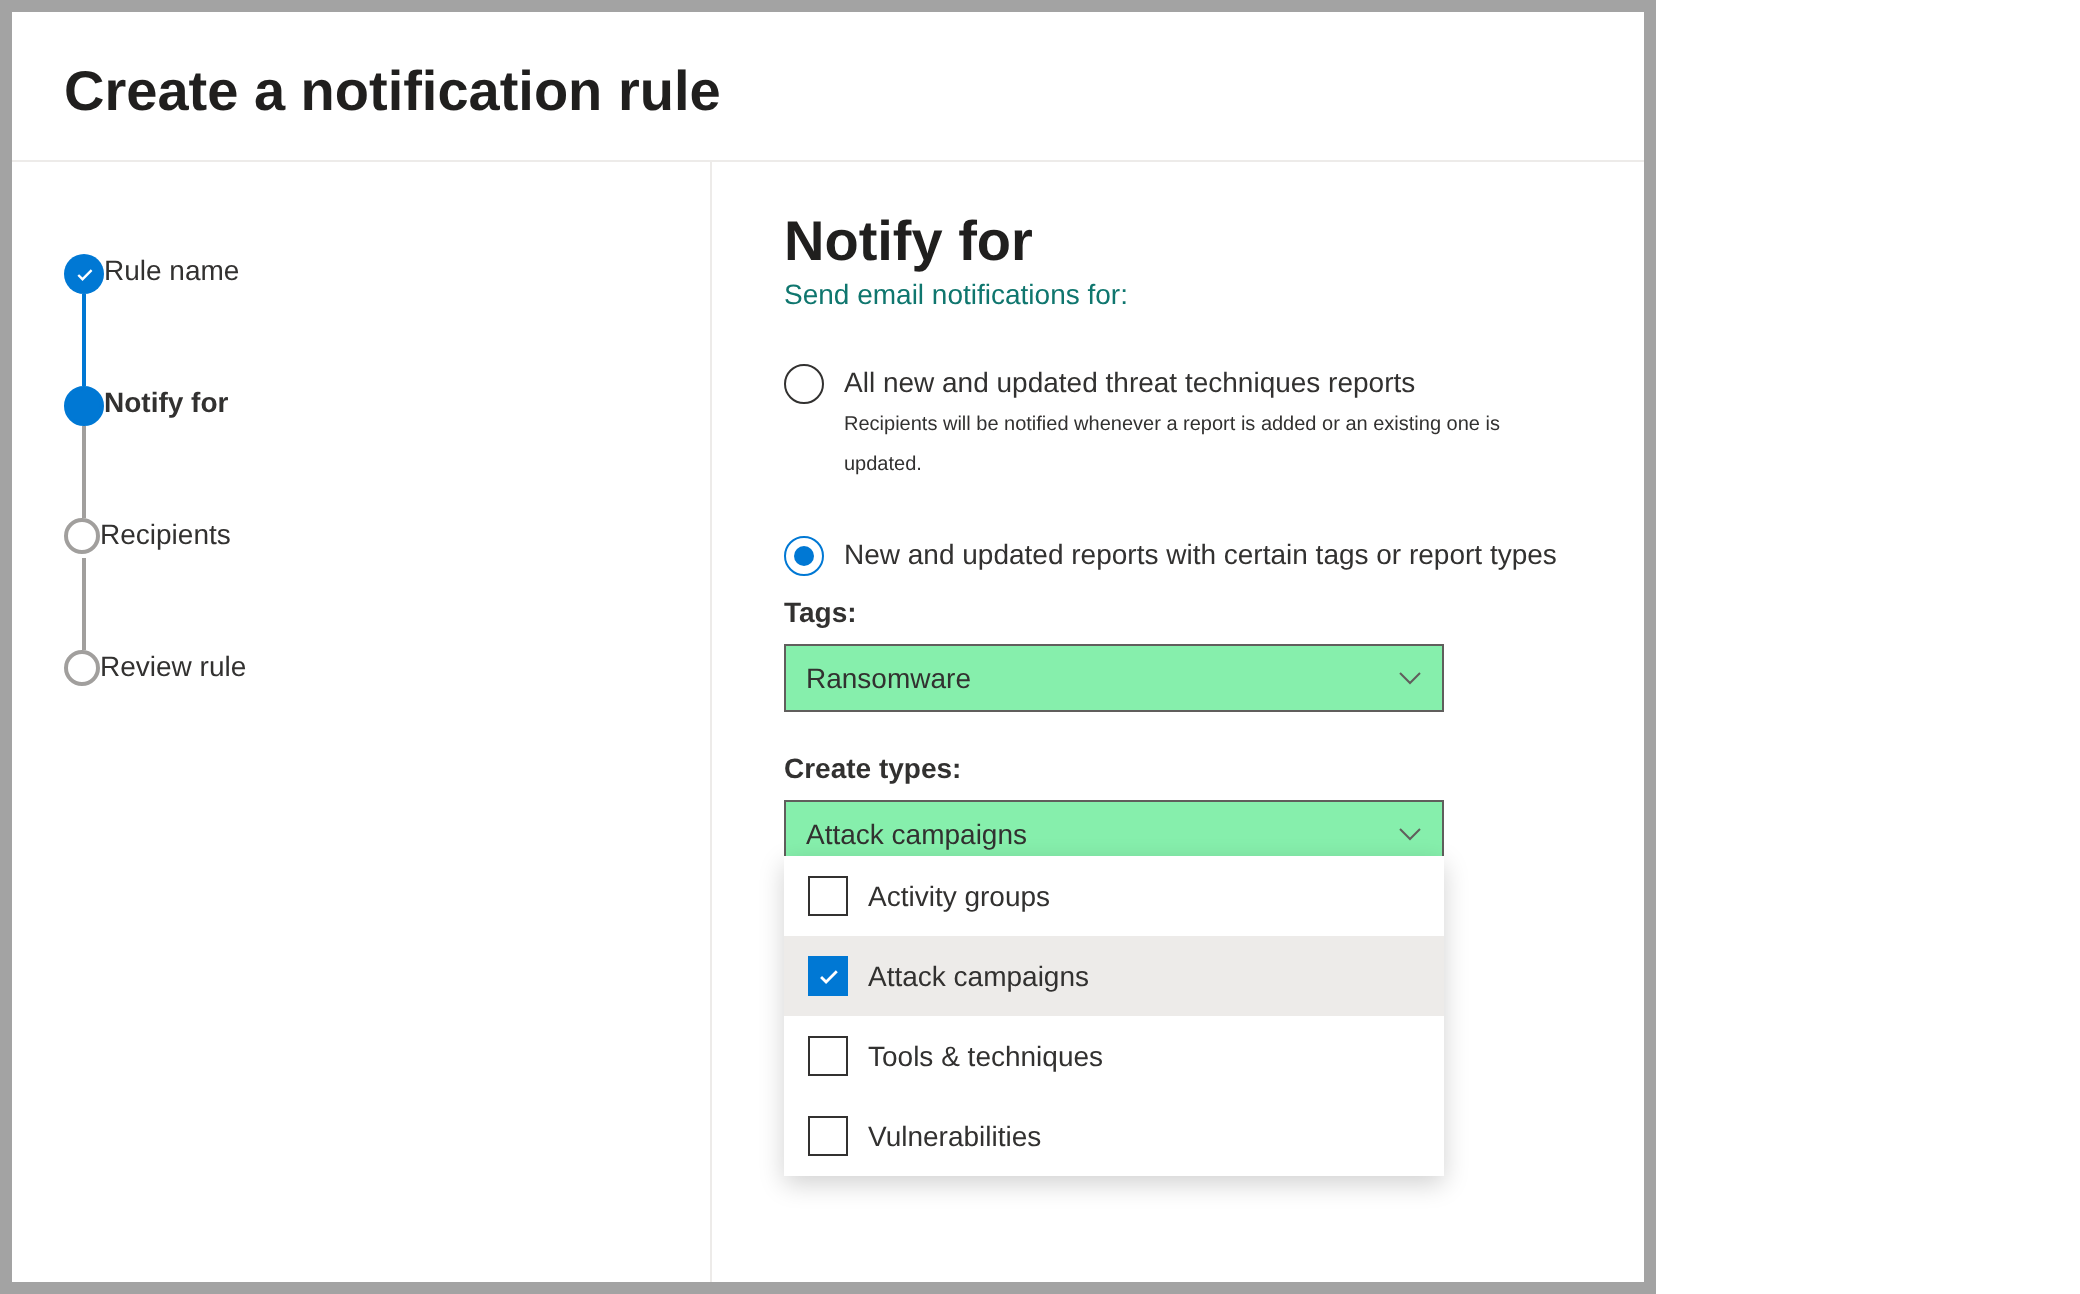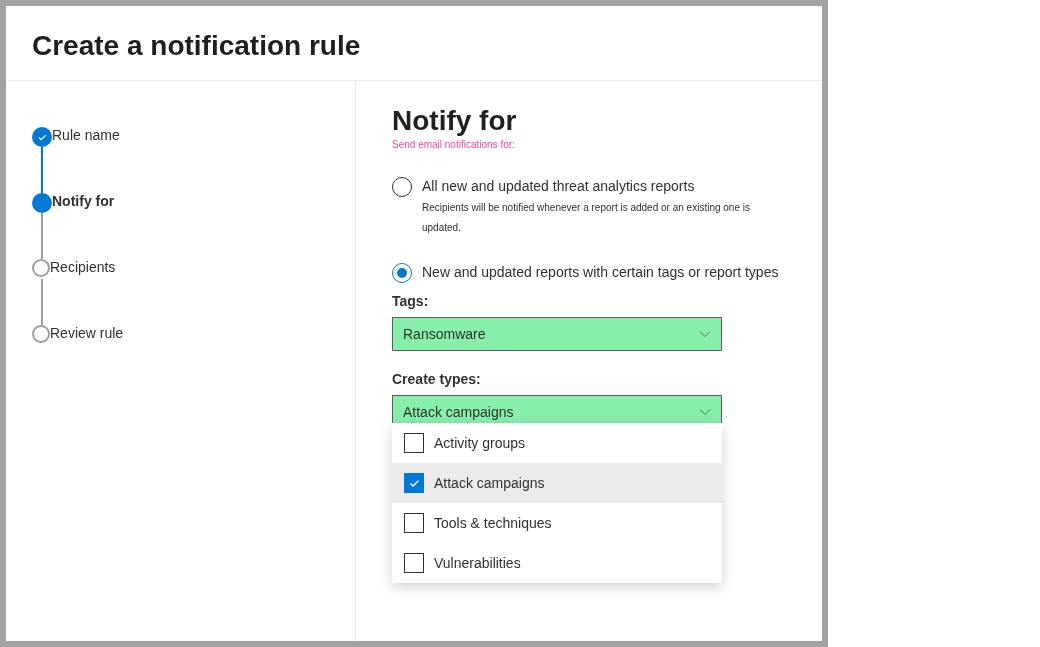--- a/index.html
+++ b/index.html
@@ -79,22 +79,22 @@
       flex: 1;
       padding: 24px 36px;
     }
     .content h2 {
       font-size: 28px;
       font-weight: 600;
       color: #201f1e;
       margin-bottom: 2px;
     }
     .subtitle {
-      font-size: 10px;
-      color: #ec4899;
+      font-size: 14px;
+      color: #0f766e;
       margin-bottom: 26px;
     }
     .radio-row {
       display: flex;
       align-items: flex-start;
       gap: 10px;
       margin-bottom: 10px;
     }
     .radio-row.withdesc { margin-bottom: 24px; }
     .radio {
@@ -216,21 +216,21 @@
 
     </div>
 
     <div class="content">
       <h2>Notify for</h2>
       <div class="subtitle">Send email notifications for:</div>
 
       <div class="radio-row withdesc">
         <div class="radio"></div>
         <div class="radio-text">
-          <div class="radio-label">All new and updated threat analytics reports</div>
+          <div class="radio-label">All new and updated threat techniques reports</div>
           <div class="radio-desc">Recipients will be notified whenever a report is added or an existing one is updated.</div>
         </div>
       </div>
 
       <div class="radio-row">
         <div class="radio selected"></div>
         <div class="radio-text">
           <div class="radio-label">New and updated reports with certain tags or report types</div>
         </div>
       </div>

